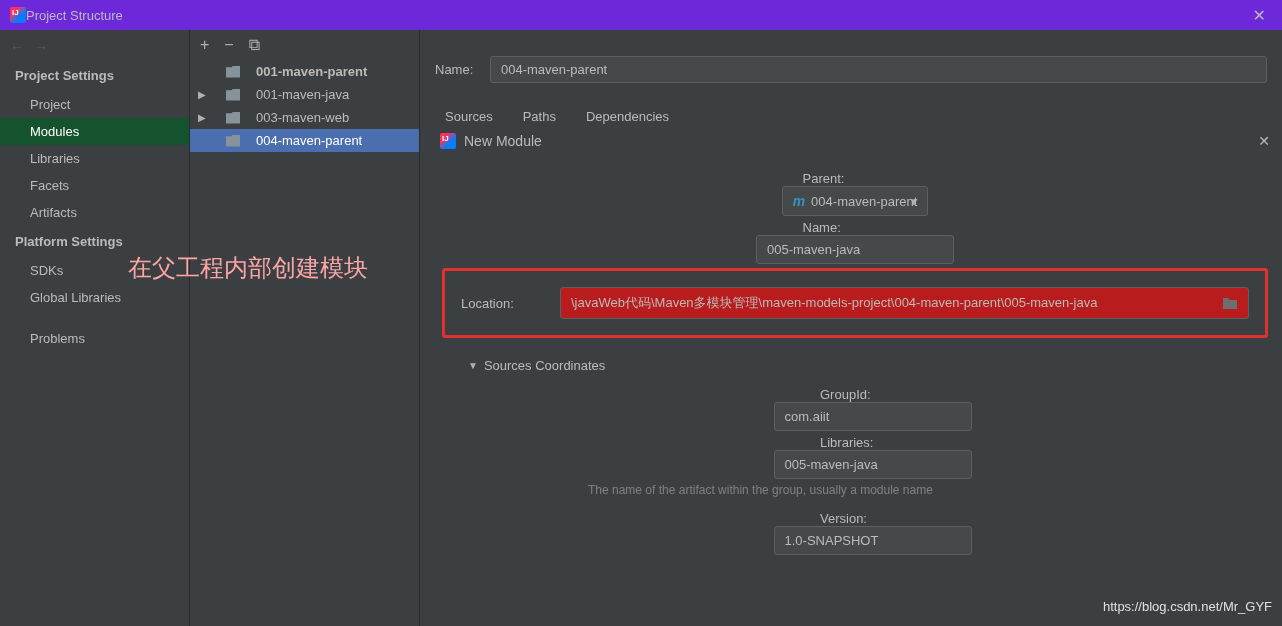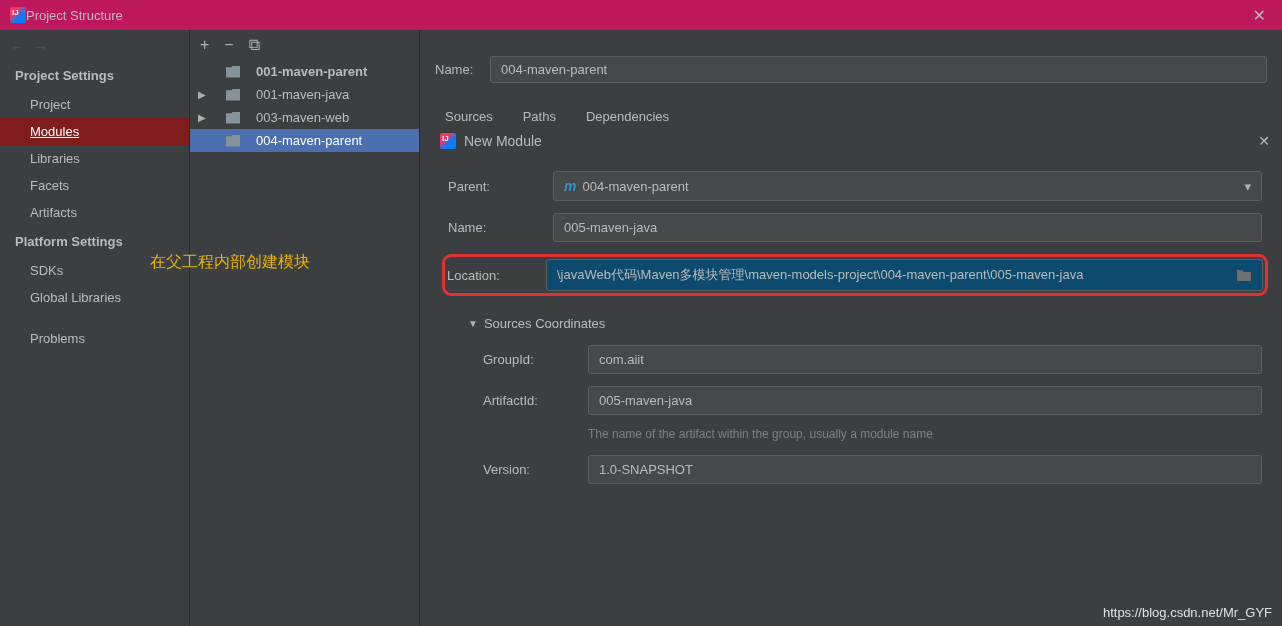--- a/index.html
+++ b/index.html
@@ -1,30 +1,30 @@
 <!DOCTYPE html>
 <html><head>
   <meta charset="utf-8">
   <style>
     * { margin: 0; padding: 0; box-sizing: border-box; font-family: "Segoe UI", Arial, sans-serif; }
     body { background: #3c3f41; color: #bbbbbb; width: 1282px; height: 626px; overflow: hidden; position: relative; }
     
-    .titlebar { height: 30px; display: flex; align-items: center; padding: 0 10px; background: #be185d; }
+    .titlebar { height: 30px; display: flex; align-items: center; padding: 0 10px; background: #6d28d9; }
     .titlebar-text { color: #bbbbbb; font-size: 13px; flex: 1; }
     .titlebar-close { color: #bbbbbb; cursor: pointer; font-size: 16px; padding: 0 6px; }
     
     .main-container { display: flex; height: calc(100% - 30px); }
     
     .left-panel { width: 190px; background: #3c3f41; border-right: 1px solid #2b2b2b; }
     .nav-controls { height: 30px; display: flex; align-items: center; padding: 0 10px; gap: 10px; }
     .nav-arrow { color: #5a5a5a; font-size: 14px; }
     
     .section-header { padding: 8px 15px; color: #bbbbbb; font-size: 13px; font-weight: bold; }
     .nav-item { padding: 6px 15px 6px 30px; font-size: 13px; color: #bbbbbb; cursor: pointer; }
-    .nav-item.selected { background: #7f1d1d; color: #ffffff; text-decoration: underline; }
+    .nav-item.selected { background: #14532d; color: #ffffff; }
     
     .middle-panel { width: 230px; background: #3c3f41; border-right: 1px solid #2b2b2b; }
     .toolbar { height: 30px; display: flex; align-items: center; padding: 0 10px; gap: 15px; justify-content: flex-start; padding-left: 10px; }
     .toolbar-btn { color: #afb1b3; font-size: 16px; cursor: pointer; }
     
     .tree-item { display: flex; align-items: center; padding: 4px 10px 4px 8px; font-size: 13px; color: #bbbbbb; cursor: pointer; gap: 16px; }
     .tree-item.selected { background: #4b6eaf; color: #ffffff; }
     .tree-expand { width: 12px; color: #afb1b3; font-size: 10px; }
     .folder-icon { width: 14px; height: 12px; background: #87939a; clip-path: polygon(0 15%, 40% 15%, 50% 0, 100% 0, 100% 100%, 0 100%); }
     .tree-item.bold .tree-label { font-weight: bold; }
@@ -37,40 +37,40 @@
     
     .tabs { display: flex; gap: 30px; padding: 20px 25px 10px 25px; font-size: 13px; }
     .tab { color: #bbbbbb; cursor: pointer; }
     
     .dialog { position: absolute; top: 96px; left: 8px; right: 0; bottom: 0; background: #3c3f41; z-index: 10; }
     .dialog-header { height: 30px; display: flex; align-items: center; padding: 0 12px; gap: 8px; }
     .dialog-title { flex: 1; font-size: 14px; color: #bbbbbb; }
     .dialog-close { color: #bbbbbb; cursor: pointer; font-size: 14px; }
     
     .dialog-body { padding: 15px 20px; }
-    .dialog-row { display: flex; align-items: center; margin-bottom: 12px; }
+    .dialog-row { display: flex; align-items: center; margin-bottom: 4px; flex-direction: column; }
     .dialog-label { width: 105px; font-size: 13px; color: #bbbbbb; }
     .dialog-field { flex: 1; background: #45494a; border: 1px solid #5e6060; border-radius: 3px; padding: 6px 10px; color: #bbbbbb; font-size: 13px; display: flex; align-items: center; gap: 6px; position: relative; }
     .dialog-field.dropdown::after { content: "▾"; position: absolute; right: 10px; color: #afb1b3; }
     
-    .location-row { border: 3px solid #e03131; border-radius: 9px; padding: 2px; margin: 0 -6px 20px -6px; }
+    .location-row { border: 3px solid #e03131; border-radius: 3px; padding: 16px; margin: 0 -6px 20px -6px; }
     .location-row-inner { display: flex; align-items: center; }
-    .location-field { flex: 1; background: #0c4a6e; border: 1px solid #5e6060; border-radius: 3px; padding: 6px 10px; color: #bbbbbb; font-size: 13px; display: flex; align-items: center; justify-content: space-between; }
+    .location-field { flex: 1; background: #b91c1c; border: 1px solid #5e6060; border-radius: 3px; padding: 6px 10px; color: #bbbbbb; font-size: 13px; display: flex; align-items: center; justify-content: space-between; }
     .browse-icon { color: #6e6e6e; width: 16px; height: 14px; }
     
     .collapsible { display: flex; align-items: center; gap: 6px; margin: 16px 0 14px 20px; cursor: pointer; }
     .collapse-arrow { color: #afb1b3; font-size: 10px; }
     .collapsible-text { font-size: 13px; color: #bbbbbb; }
     
     .indented-section { padding-left: 35px; }
     .hint-text { font-size: 12px; color: #808080; margin: 2px 0 14px 105px; }
     
-    .annotation { position: absolute; top: 252px; left: 150px; color: #eab308; font-size: 16px; z-index: 20; font-family: "Microsoft YaHei", sans-serif; font-weight: normal; }
-    
-    .watermark { position: absolute; bottom: 6px; right: 10px; color: #e0e0e0; font-size: 13px; z-index: 30; margin-top: 8px; }
+    .annotation { position: absolute; top: 252px; left: 128px; color: #fca5a5; font-size: 24px; z-index: 20; font-family: "Microsoft YaHei", sans-serif; font-weight: normal; }
+    
+    .watermark { position: absolute; bottom: 12px; right: 10px; color: #e0e0e0; font-size: 13px; z-index: 30; margin-top: 8px; }
     
     .maven-m { color: #3592c4; font-weight: bold; font-style: italic; font-size: 14px; }
     
     .intellij-icon { display: inline-block; width: 16px; height: 16px; background: linear-gradient(135deg, #fe315d 0%, #fe315d 30%, #087cfa 60%, #087cfa 100%); border-radius: 2px; position: relative; }
     .intellij-icon::after { content: "IJ"; position: absolute; top: 1px; left: 2px; font-size: 8px; color: white; font-weight: bold; }
   </style>
 </head>
 <body>
 
 <div class="titlebar">
@@ -181,21 +181,21 @@
           <span class="collapsible-text">Sources Coordinates</span>
         </div>
 
         <div class="indented-section">
           <div class="dialog-row">
             <span class="dialog-label">GroupId:</span>
             <input class="dialog-field" style="border: 1px solid rgb(94, 96, 96);" value="com.aiit">
           </div>
 
           <div class="dialog-row">
-            <span class="dialog-label">ArtifactId:</span>
+            <span class="dialog-label">Libraries:</span>
             <input class="dialog-field" style="border: 1px solid rgb(94, 96, 96);" value="005-maven-java">
           </div>
           <div class="hint-text">The name of the artifact within the group, usually a module name</div>
 
           <div class="dialog-row">
             <span class="dialog-label">Version:</span>
             <input class="dialog-field" style="border: 1px solid rgb(94, 96, 96);" value="1.0-SNAPSHOT">
           </div>
         </div>
       </div>

